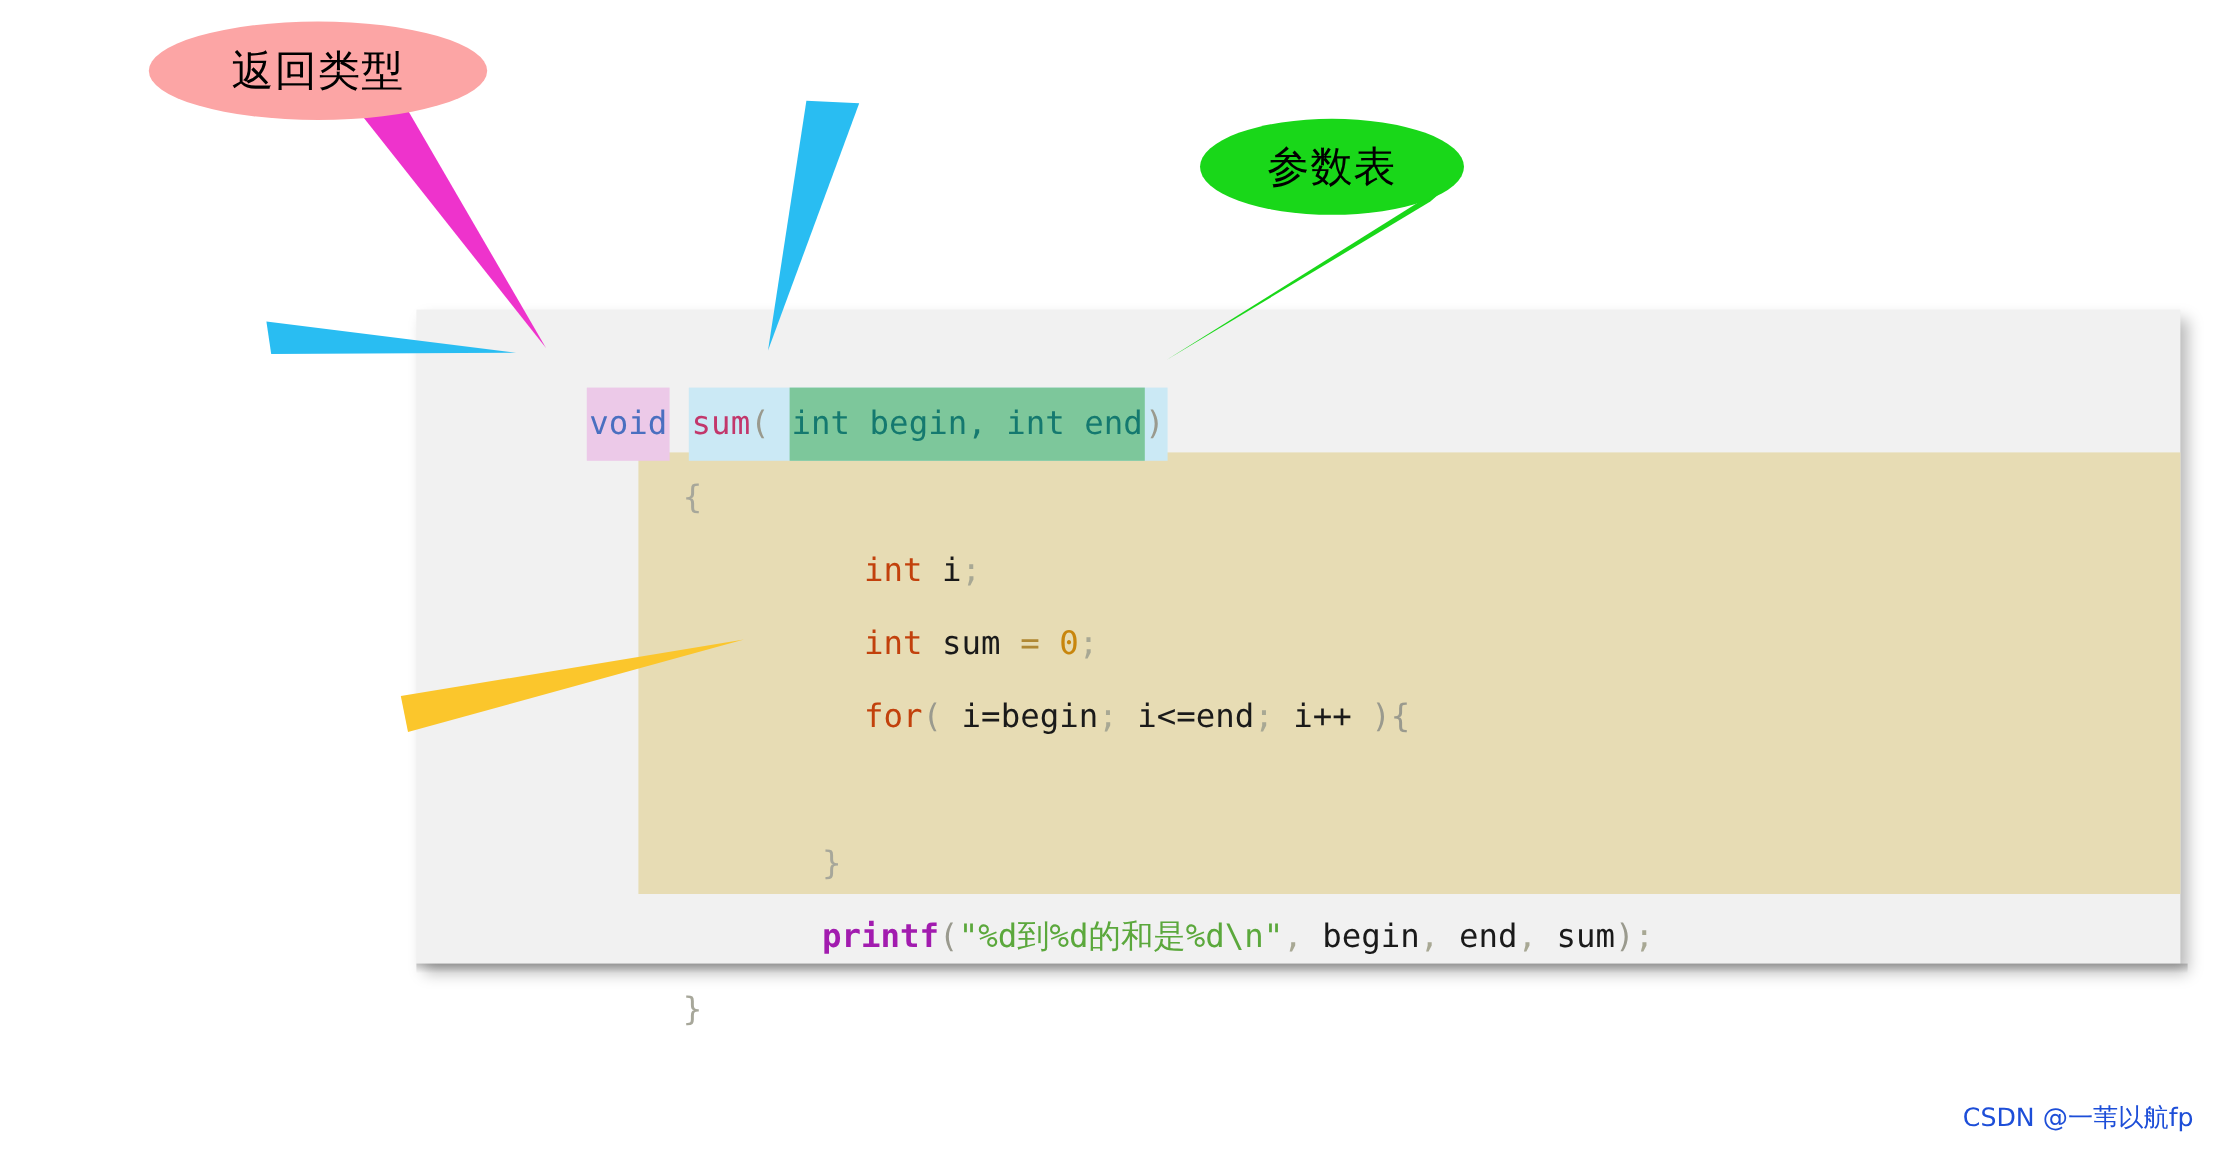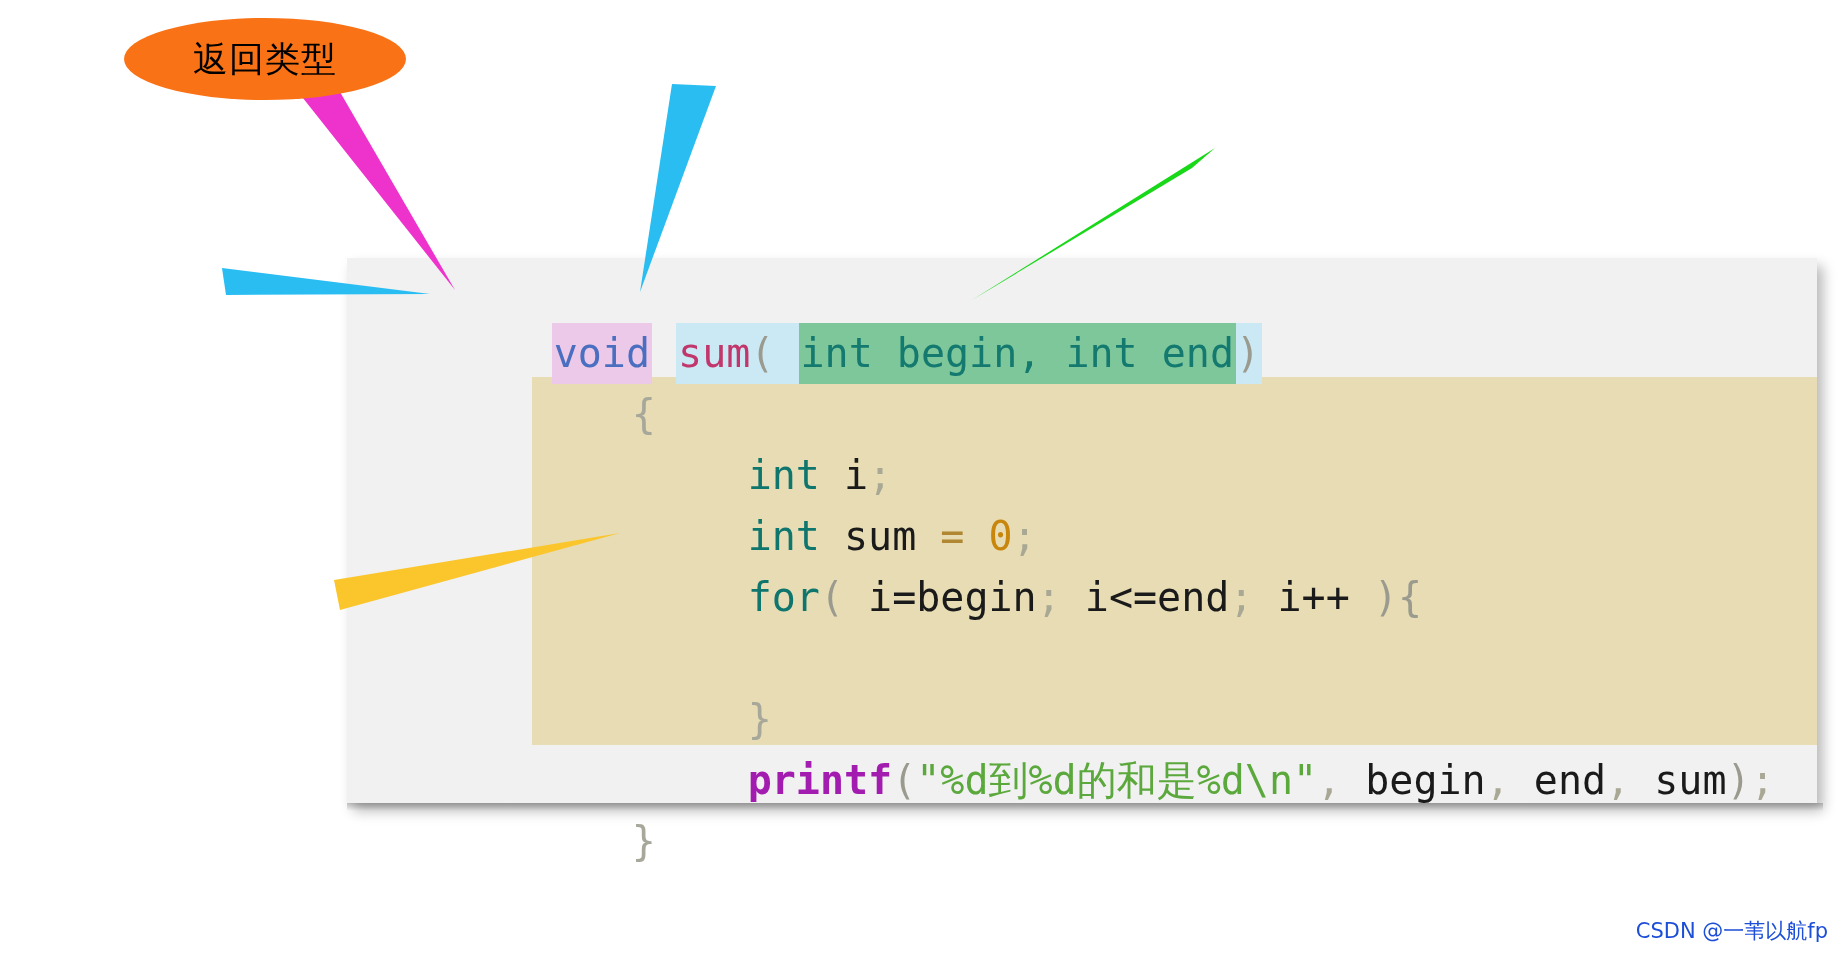--- a/index.html
+++ b/index.html
@@ -35,21 +35,21 @@
     height: 8px;
     background: linear-gradient(to bottom, rgba(0,0,0,0.22), rgba(0,0,0,0));
   }
 
   .code-area {
     position: absolute;
     left: 0; top: 0;
     width: 100%;
     height: 100%;
     font-family: "DejaVu Sans Mono", "Liberation Mono", monospace;
-    font-size: 40px;
+    font-size: 27px;
     line-height: 61px;
     white-space: pre;
   }
 
   .code-line {
     position: absolute;
     left: 12px;
     white-space: pre;
   }
 
@@ -69,21 +69,21 @@
     padding: 0 2px;
   }
   .chip-return  { background: #ecc9e8; }
   .chip-name    { background: #cbe9f5; }
   .chip-params  { background: #7dc79b; }
 
   
   .t-kw-blue   { color: #4a6fc0; }       
   .t-fn-name   { color: #c2376b; }       
   .t-paren     { color: #9a9a8e; }
-  .t-type      { color: #0f766e; }       
+  .t-type      { color: #c2410c; margin-left: 35px; }       
   .t-type-dark { color: #14796f; }       
   .t-ident     { color: #1a1a1a; }
   .t-punct     { color: #a8a894; }
   .t-num       { color: #c8860d; }
   .t-op        { color: #b08833; }
   .t-brace     { color: #a7a79a; }
   .t-printf    { color: #a21caf; font-weight: bold; }
   .t-string    { color: #5ba83c; }
 
   
@@ -92,21 +92,21 @@
     display: flex;
     align-items: center;
     justify-content: center;
     border-radius: 50%;
     color: #000000;
     font-size: 35px;
     font-family: "DejaVu Sans", sans-serif;
     letter-spacing: 1px;
     z-index: 5;
   }
-  .b-return  { background: #f97316; }
+  .b-return  { background: #fca5a5; }
   .b-name    { background: #29bdf2; }
   .b-params  { background: #19d719; }
   .b-header  { background: #29bdf2; }
   .b-bodylbl { background: #fbc62c; }
 
   
   #pointer-svg {
     position: absolute;
     left: 0; top: 0;
     width: 1846px;
@@ -194,18 +194,21 @@
       </div>
 
     </div>
   </div>
 
   <div class="bubble b-return" style="left:124px; top:18px; width:282px; height:82px;">
     <span>返回类型</span>
   </div>
 
 
+  <div class="bubble b-params" style="left:1000px; top:99px; width:220px; height:80px;">
+    <span>参数表</span>
+  </div>
 
 
 
   <div id="watermark">CSDN @一苇以航fp</div>
 
 </div>
 
 </body></html>

